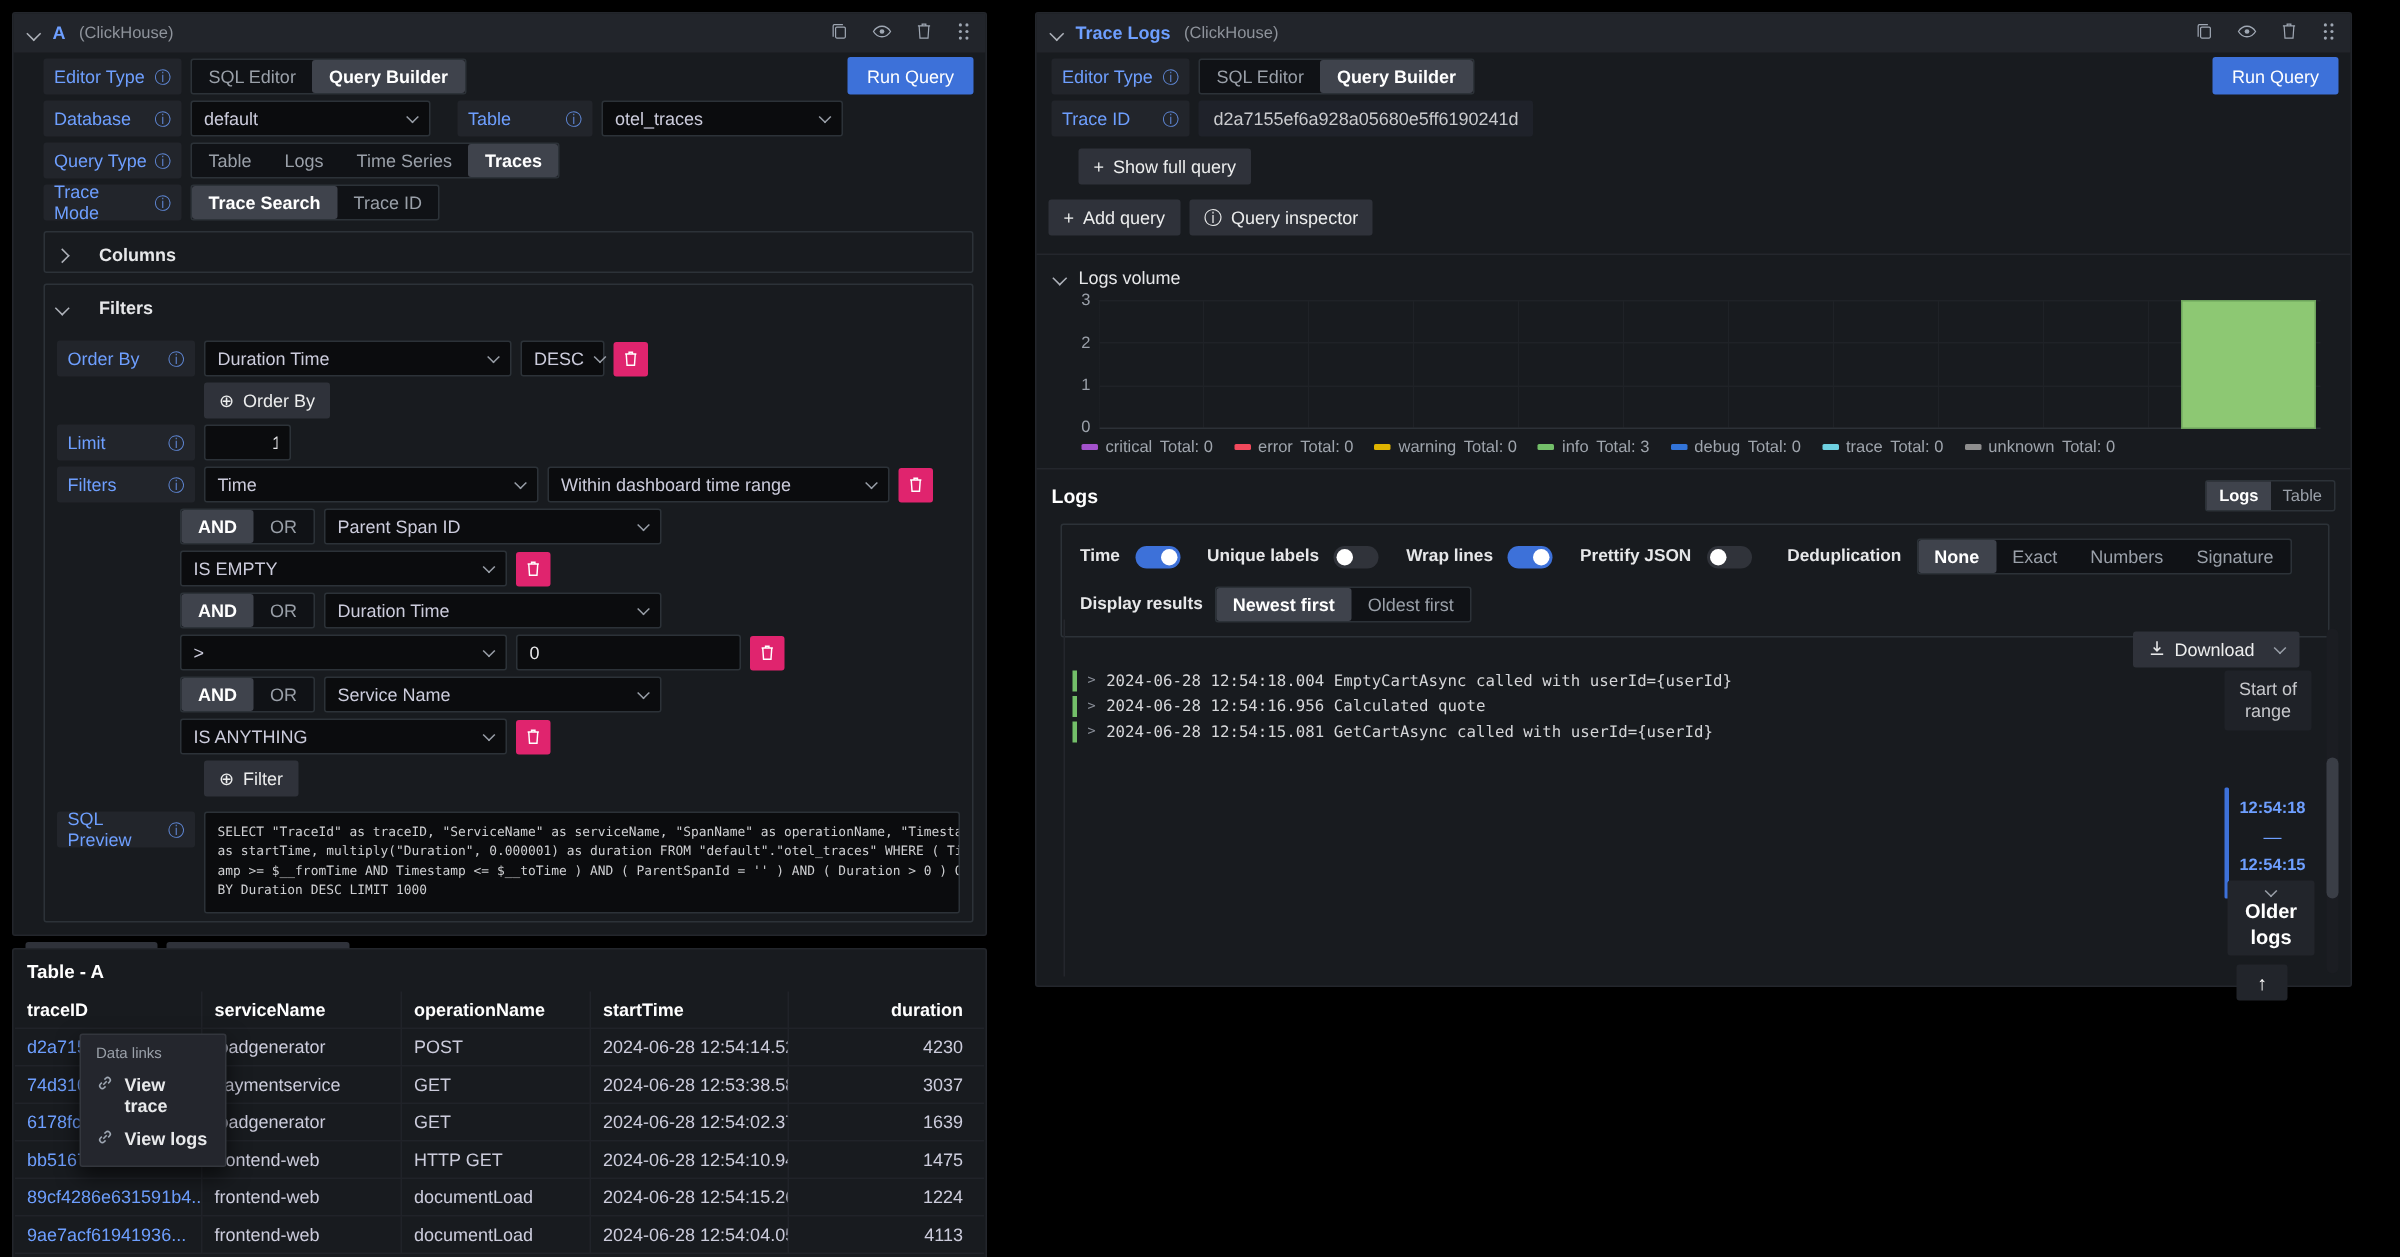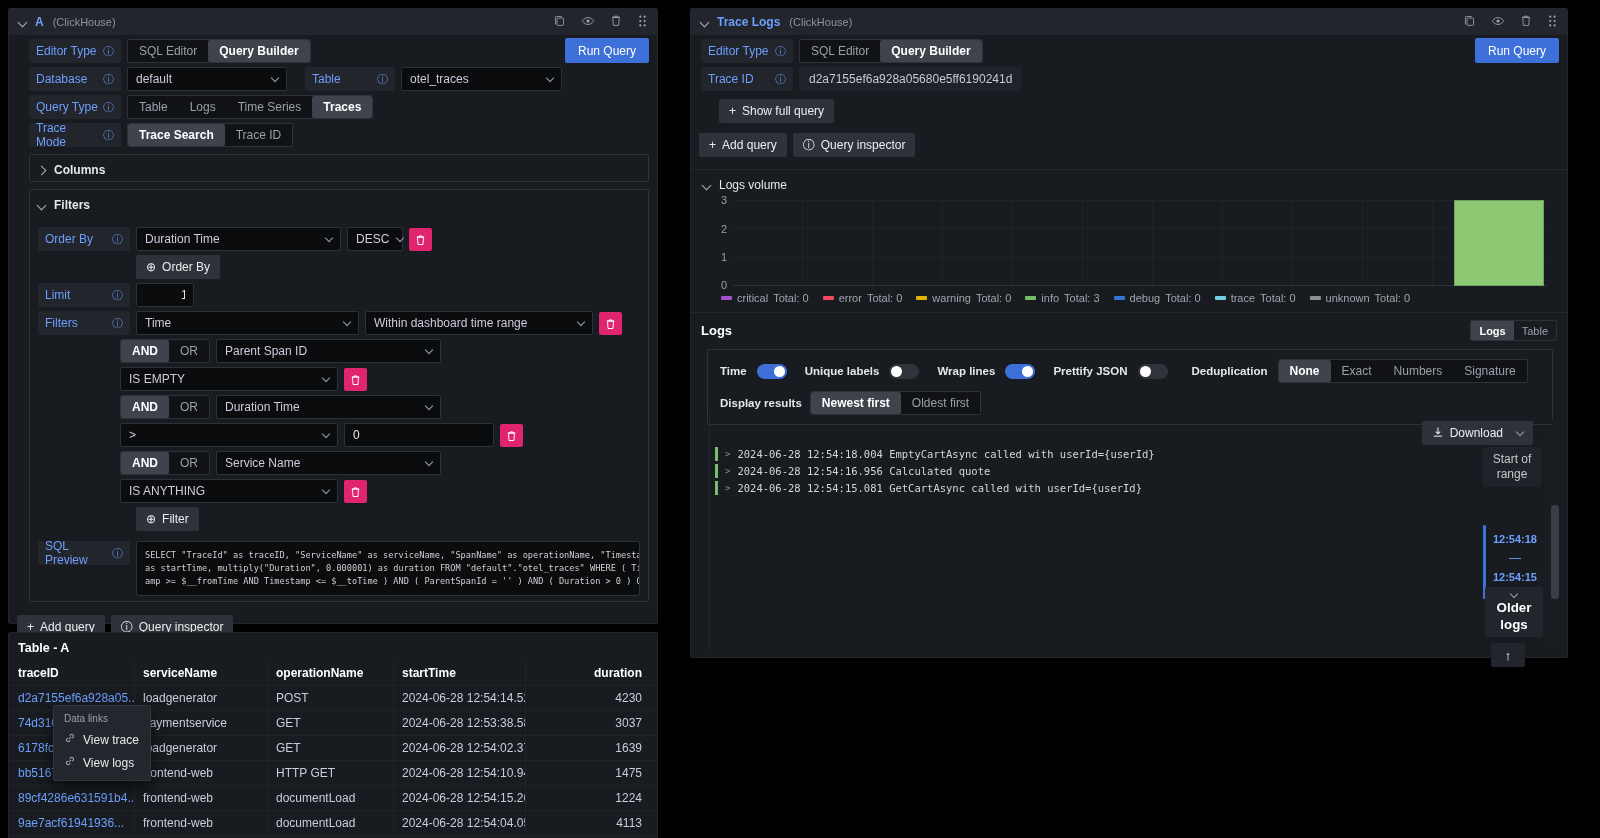--- a/index.html
+++ b/index.html
@@ -17,33 +17,33 @@
 .info{font-size:11px;opacity:.8}
 .seg{display:flex;align-items:stretch;background:#101216;border:1px solid #2c3238;border-radius:2px;height:24px;flex:none}
 .seg span{display:flex;align-items:center;padding:0 11px;color:#9aa0a9;white-space:nowrap;border-radius:2px}
 .seg span.on{background:#3f434c;color:#fff;font-weight:bold}
 .dd{display:flex;align-items:center;background:#0b0c0e;border:1px solid #2c3238;border-radius:2px;height:24px;padding:0 8px;color:#ccccdc;justify-content:space-between;flex:none}
 .inp{background:#0b0c0e;border:1px solid #2c3238;border-radius:2px;height:24px;padding:0 8px;color:#e8e8ea;font-family:inherit;font-size:12px}
 .del{width:23px;height:23px;background:#e0246e;border-radius:2px;display:flex;align-items:center;justify-content:center;flex:none;border:none}
 .btn2{display:inline-flex;align-items:center;gap:6px;background:#2f323a;border:none;border-radius:2px;height:24px;padding:0 10px;color:#eceded;font-family:inherit;font-size:12px;white-space:nowrap}
 .btn-run{background:#3d71d9;color:#fff;font-weight:500;height:25px;padding:0 13px;border-radius:2px;display:flex;align-items:center;border:none;font-size:12px;margin-left:auto}
 .box{border:1px solid #2c3238;border-radius:2px;margin:7px 8px 0 20px;padding:5px 8px}
-.sectitle{display:flex;gap:9px;align-items:center;color:#e6e7e9;font-weight:bold;height:20px}
-.frow{display:flex;align-items:flex-end;gap:6px;margin-top:4px;height:24px}
+.sectitle{display:flex;gap:21px;align-items:center;color:#e6e7e9;font-weight:bold;height:20px}
+.frow{display:flex;align-items:center;gap:6px;margin-top:4px;height:24px}
 .ind{margin-left:82px}
 .sqlrow{align-items:flex-start;height:auto;margin-top:10px}
 .sqlcode{flex:1;background:#0b0c0e;border:1px solid #2c3238;border-radius:2px;padding:7px 8px;font-family:"DejaVu Sans Mono",monospace;font-size:8.6px;line-height:13px;color:#cfd0d3;white-space:nowrap;overflow:hidden}
 .tbl{display:grid;grid-template-columns:125px 133px 126px 132px 1fr;margin:6px 1px 0 1px}
 .tbl>div{padding:5px 8px;border-right:1px solid #202329;border-bottom:1px solid #202329;height:25px;overflow:hidden;white-space:nowrap}
 .tbl>div:nth-child(5n){border-right:none;text-align:right;padding-right:14px}
 .th{color:#fff;font-weight:bold}
 .tid{color:#6e9fff}
-.cmenu{position:absolute;left:44px;top:72px;width:98px;background:#24262d;border:1px solid #33363d;border-radius:2px;box-shadow:0 6px 14px rgba(0,0,0,.6);z-index:9;padding:4px 0 6px}
+.cmenu{position:absolute;left:44px;top:56px;width:98px;background:#24262d;border:1px solid #33363d;border-radius:2px;box-shadow:0 6px 14px rgba(0,0,0,.6);z-index:9;padding:4px 0 6px}
 .cmenu .mtitle{font-size:10px;color:#9aa0a9;padding:3px 10px 4px}
-.cmenu .mitem{display:flex;align-items:center;gap:7px;padding:4px 10px;color:#e8e9eb;font-weight:400}
+.cmenu .mitem{display:flex;align-items:flex-start;gap:7px;padding:4px 10px;color:#e8e9eb;font-weight:700}
 .hr{border-top:1px solid #24272d;margin:10px 0 0}
 .tgl{width:30px;height:15px;border-radius:8px;position:relative;flex:none}
 .tgl::after{content:'';position:absolute;width:11px;height:11px;border-radius:50%;background:#fff;top:2px;left:2px}
 .tgl.on{background:#3d71d9}.tgl.on::after{left:auto;right:2px}
 .tgl.off{background:#30333a}
 .ctl-lbl{color:#e6e7e9;font-weight:bold;font-size:11.5px;white-space:nowrap}
 .chart{position:relative;margin:8px 20px 0 42px;height:86px}
 .grid{position:absolute;inset:0;border-bottom:1px solid #2c3137;background-image:repeating-linear-gradient(to right,transparent 0 69px,#1f2227 69px 70px)}
 .gl{position:absolute;left:0;right:0;height:1px;background:#1f2227}
 .ytick{position:absolute;left:-22px;width:16px;text-align:right;font-size:11px;color:#9aa0a9}
@@ -290,20 +290,21 @@
 
     <div class="frow sqlrow">
       <span class="fld">
           <span>SQL Preview</span>
           <span class="info">ⓘ</span>
         </span>
       <div class="sqlcode">
         <div>SELECT "TraceId" as traceID, "ServiceName" as serviceName, "SpanName" as operationName, "Timestamp"</div>
         <div>as startTime, multiply("Duration", 0.000001) as duration FROM "default"."otel_traces" WHERE ( Timest</div>
         <div>amp &gt;= $__fromTime AND Timestamp &lt;= $__toTime ) AND ( ParentSpanId = '' ) AND ( Duration &gt; 0 ) ORDER</div>
+        <div>BY Duration DESC LIMIT 1000</div>
       </div>
     </div>
   </div>
 
   <div class="row" style="margin-top:13px;margin-left:8px">
     <button class="btn2">
         <span>+</span>
         <span>Add query</span>
       </button>
     <button class="btn2">

